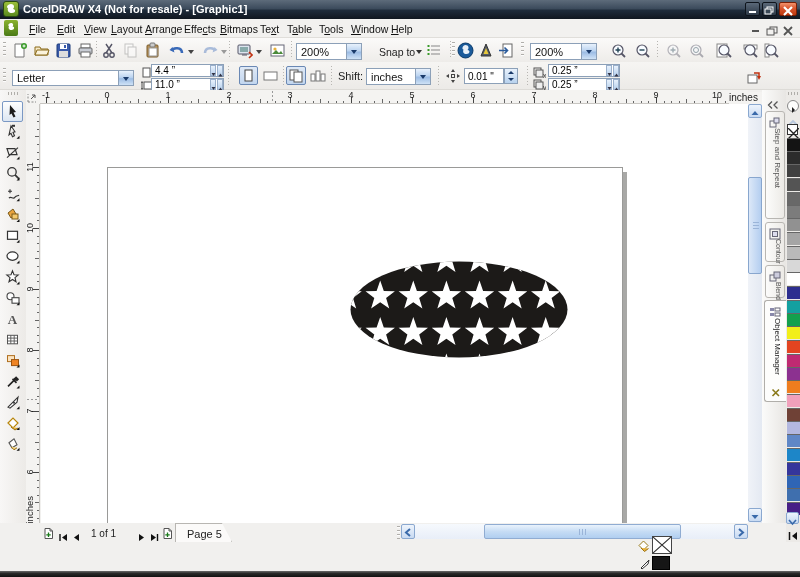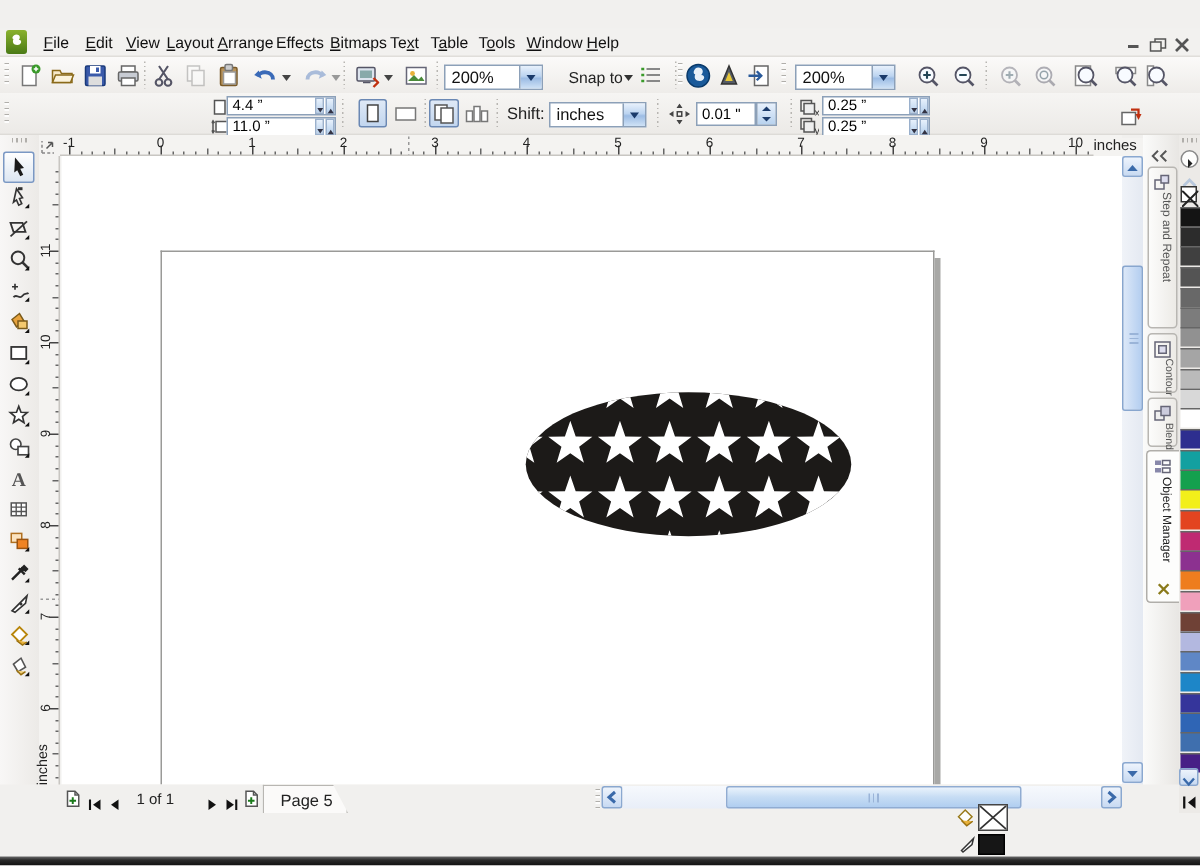--- a/index.html
+++ b/index.html
@@ -8,20 +8,37 @@
 .grip{position:absolute;width:3px;background:repeating-linear-gradient(#b0aeaa 0 1px,#fdfdfd 1px 2px,transparent 2px 4px)}
 .combo{position:absolute;background:#fff;border:1px solid #8ca0b8;display:flex;align-items:center}
 .combo span{font-size:11px;color:#111;padding-left:4px;flex:1}
 .dd{width:15px;height:100%;background:linear-gradient(#e8f1fc,#bcd4f0 45%,#9cbce4 55%,#cfe2f6);border-left:1px solid #8ca0b8;position:relative}
 .dd:after{content:"";position:absolute;left:4px;top:6px;border:3.5px solid transparent;border-top:4px solid #1a3a6a}
 .menu{font-size:10.5px;color:#111;position:absolute;top:4px}
 .stxt{font-size:11px;color:#222}
 </style></head><body>
 <div id="w">
 
+<div class="abs" style="left:0;top:0;width:800px;height:19px;background:linear-gradient(#5d6b7a,#3c4b5c 45%,#1e2b3a 55%,#10161f)">
+ <div class="abs" style="left:3px;top:1px;width:16px;height:16px;background:linear-gradient(#9cc03a,#5a8a1e);border-radius:3px;border:1px solid #2a4a10">
+   <svg width="14" height="14">
+          <path d="M7 2 C10 2 11 5 9 7 C12 7 12 11 8 11 C5 11 3 9 4 6 C2 6 3 2 7 2 Z" fill="#fff"></path>
+        </svg></div>
+ <div class="abs" style="left:23px;top:3px;font-size:11px;font-weight:bold;color:#fff">CorelDRAW X4 (Not for resale) - [Graphic1]</div>
+ <div class="abs" style="left:745px;top:2px;width:15px;height:14px;background:linear-gradient(#5a6878,#2c3846);border:1px solid #0e141c;border-radius:2px">
+        <div class="abs" style="left:3px;top:8px;width:7px;height:2px;background:#fff"></div>
+      </div>
+ <div class="abs" style="left:762px;top:2px;width:15px;height:14px;background:linear-gradient(#5a6878,#2c3846);border:1px solid #0e141c;border-radius:2px"><svg width="13" height="12">
+          <rect x="4" y="2" width="6" height="5" fill="none" stroke="#fff"></rect>
+          <rect x="2" y="4" width="6" height="5" fill="#3a4856" stroke="#fff"></rect>
+        </svg></div>
+ <div class="abs" style="left:779px;top:2px;width:18px;height:14px;background:linear-gradient(#f2926c,#d8542c 45%,#bf3a10);border:1px solid #7a1e04;border-radius:2px"><svg width="16" height="12">
+          <path d="M4 2 L12 10 M12 2 L4 10" stroke="#fff" stroke-width="2.2"></path>
+        </svg></div>
+</div>
 
 <div class="abs" style="left:0;top:19px;width:800px;height:19px;background:#f2f1ef;border-bottom:1px solid #e0deda">
  <div class="abs" style="left:4px;top:1px;width:14px;height:16px;background:linear-gradient(#8ab22e,#4a7a16);border-radius:2px"><svg width="14" height="16">
           <path d="M7 3 C9 3 10 5 8.5 6.5 C11 6.5 10.5 10 7.5 10 C5 10 4 8 5 6 C3.5 6 4.5 3 7 3 Z" fill="#fff"></path>
         </svg></div>
  <div class="menu" style="left:29px"><u>F</u>ile</div>
  <div class="menu" style="left:57px"><u>E</u>dit</div>
  <div class="menu" style="left:84px"><u>V</u>iew</div>
  <div class="menu" style="left:111px"><u>L</u>ayout</div>
  <div class="menu" style="left:145px"><u>A</u>rrange</div>
@@ -168,20 +185,24 @@
         </svg></div>
       <div class="abs" style="left:763px;top:4px;width:19px;height:18px;opacity:1"><svg width="19" height="18">
           <rect x="2" y="2" width="4" height="13" fill="#fff" stroke="#888"></rect>
           <circle cx="8" cy="8" r="5" fill="#f8fbff" stroke="#556" stroke-width="1.2"></circle>
           <path d="M11.5 11.5 L15 15" stroke="#556" stroke-width="1.8"></path>
         </svg></div>
 </div>
 
 <div class="abs" style="left:0;top:62px;width:800px;height:28px;background:linear-gradient(#f6f5f3,#eceae7);border-bottom:1px solid #dddbd7">
  <div class="grip" style="left:3px;top:6px;height:16px"></div>
+ <div class="combo" style="left:12px;top:8px;width:122px;height:16px">
+        <span>Letter</span>
+        <div class="dd"></div>
+      </div>
  <div class="abs" style="left:141px;top:2px"><svg width="12" height="11">
           <rect x="2" y="1" width="7" height="9" fill="#fff" stroke="#555"></rect>
         </svg></div>
  <div class="abs" style="left:141px;top:15px"><svg width="12" height="11">
           <rect x="3" y="2" width="8" height="7" fill="#fff" stroke="#555"></rect>
           <path d="M1 2 L1 9 M0 3 L1 1.5 L2 3 M0 8 L1 9.5 L2 8" stroke="#555" fill="none"></path>
         </svg></div>
  <div class="abs" style="left:151px;top:2px;width:73px;height:13px;background:#fff;border:1px solid #8ca0b8;font-size:10px;padding:0 0 0 3px;line-height:12px">4.4 ”</div>
  <div class="abs" style="left:151px;top:16px;width:73px;height:13px;background:#fff;border:1px solid #8ca0b8;font-size:10px;padding:0 0 0 3px;line-height:12px">11.0 ”</div>
 

